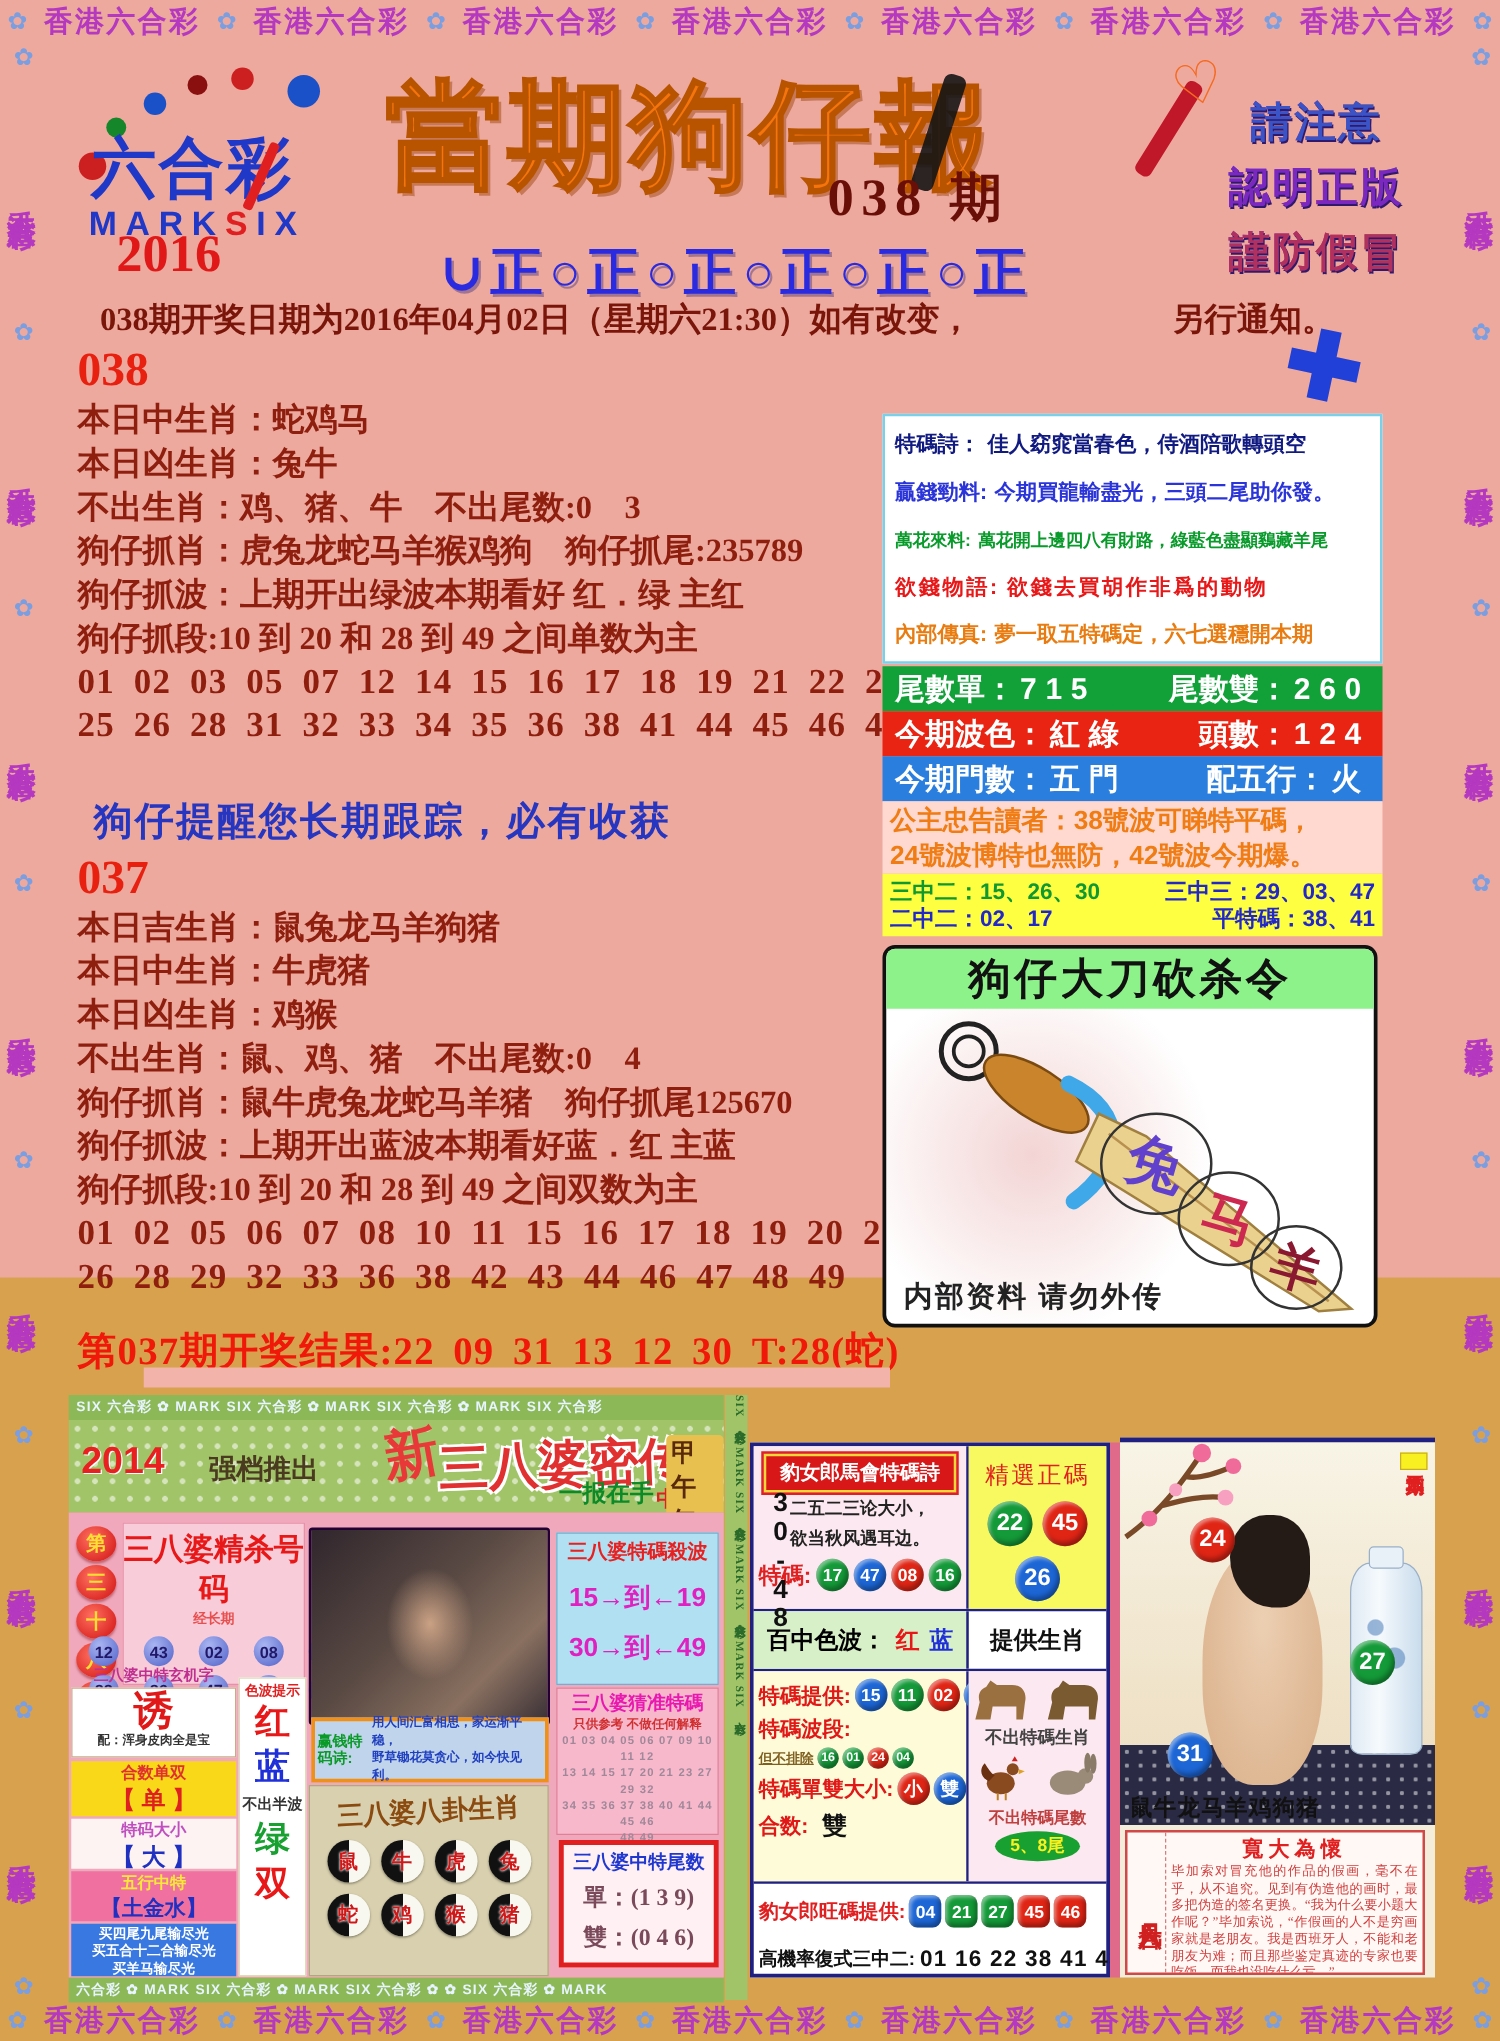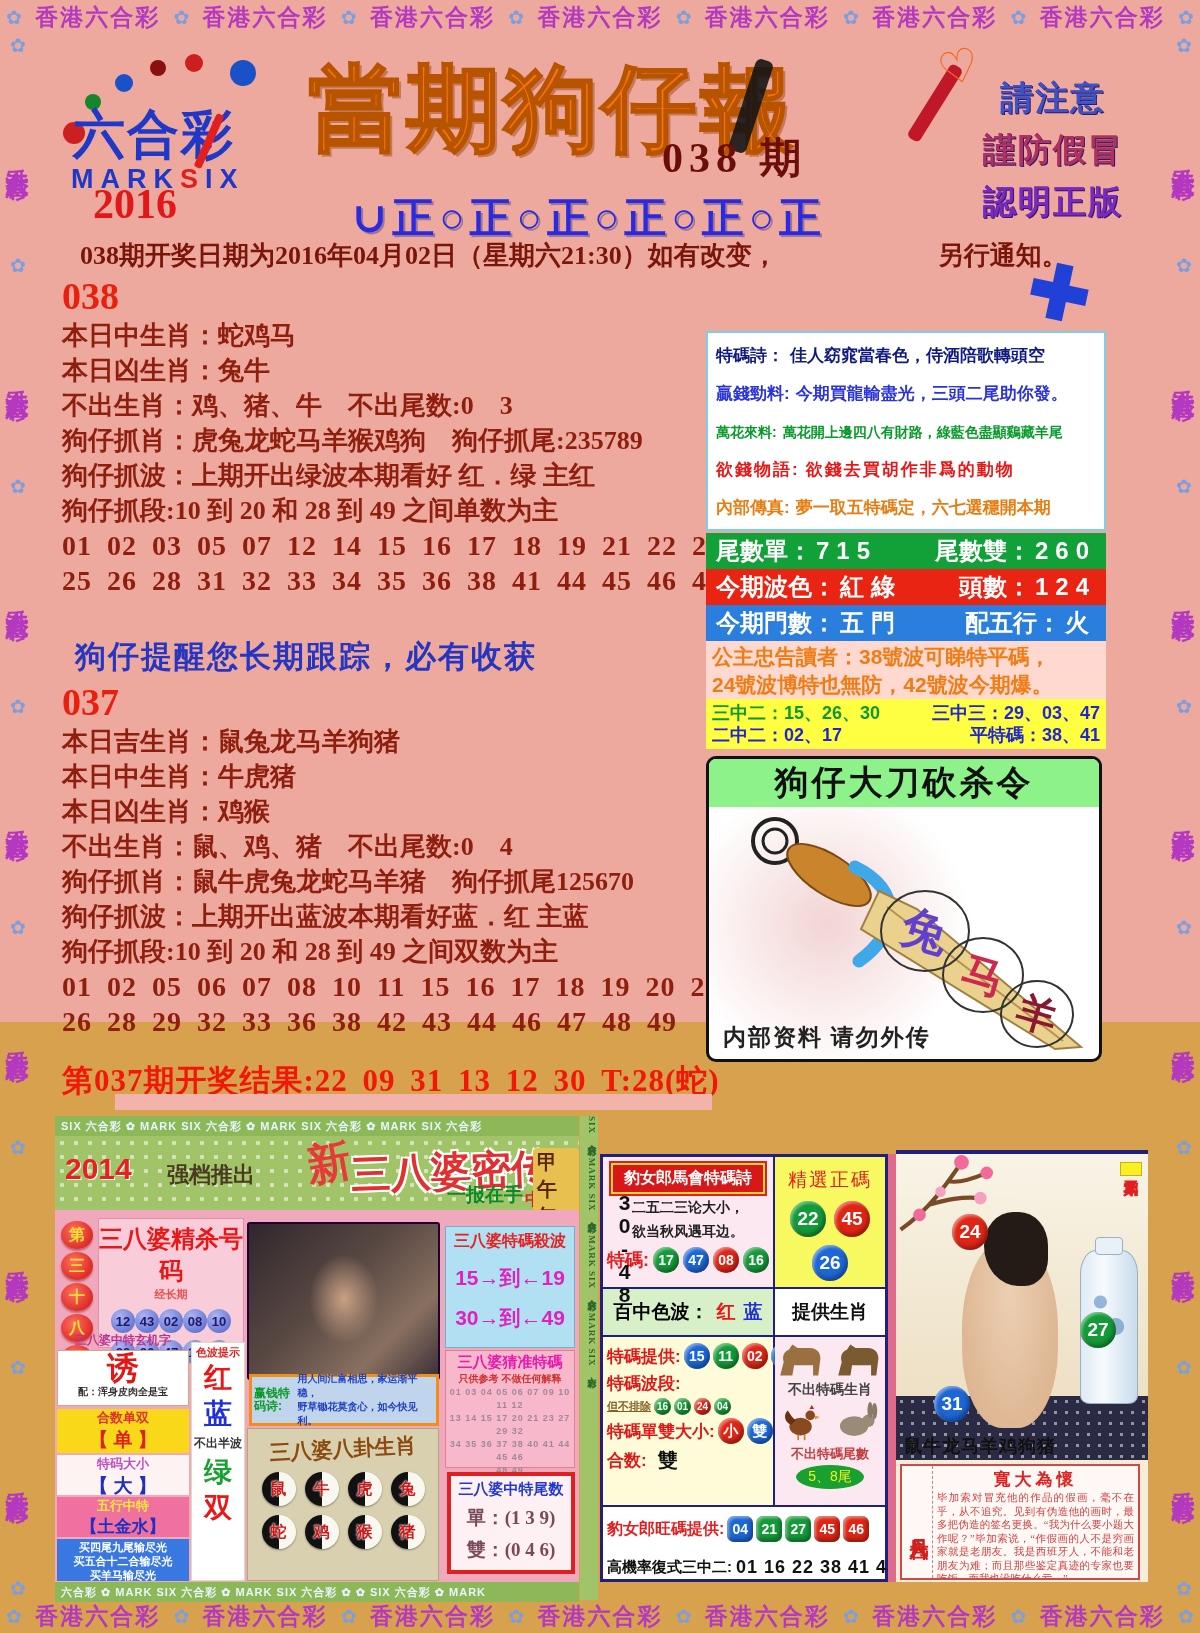--- a/index.html
+++ b/index.html
@@ -92,21 +92,21 @@
   .pa-title{position:absolute;left:296px;top:8px;font-size:40px;font-weight:bold;color:#e03030;text-shadow:2px 2px 0 #fff,-2px -2px 0 #fff,2px -2px 0 #fff,-2px 2px 0 #fff;transform:rotate(-2deg);white-space:nowrap;}
   .pa-slogan1{position:absolute;left:392px;top:46px;font-size:19px;font-weight:bold;color:#0c8a28;}
   .pa-slogan2{position:absolute;left:470px;top:52px;font-size:17px;font-weight:bold;color:#e02020;}
   .pa-era{position:absolute;left:478px;top:12px;font-size:20px;font-weight:bold;color:#5a2a08;background:#e8c050;padding:1px 4px;border-radius:4px;}
   .pa-body{position:relative;height:372px;background:#f0a8bc;overflow:hidden;}
   .lan{width:32px;height:28px;background:radial-gradient(circle at 40% 35%,#ff7060,#d01010);border-radius:50%;display:flex;align-items:center;justify-content:center;color:#ffe030;font-size:16px;font-weight:bold;margin:3px auto;box-shadow:0 2px 2px rgba(120,0,0,.4);}
   .lancol{position:absolute;left:2px;top:8px;width:40px;}
   .jingsha{position:absolute;left:43px;top:8px;width:146px;height:130px;background:#f8ccd8;border:1px solid #e890a8;text-align:center;box-sizing:border-box;}
   .jingsha .jt{font-size:24px;font-weight:bold;color:#e81818;margin-top:4px;}
   .jingsha .js{font-size:11px;font-weight:bold;color:#e85050;}
-  .jrow{display:flex;justify-content:center;gap:0;margin-top:7px;}
+  .jrow{display:flex;justify-content:center;gap:20px;margin-top:7px;}
   .jball{width:24px;height:24px;border-radius:50%;background:radial-gradient(circle at 35% 30%,#aab6f2,#5060c8);color:#201868;font-size:13px;font-weight:bold;display:inline-flex;align-items:center;justify-content:center;flex:none;}
   .photoA{position:absolute;left:192px;top:12px;width:193px;height:158px;border:2px solid #203;box-sizing:border-box;background:linear-gradient(135deg,#30262c 0%,#5a4a44 45%,#897060 75%,#3a3036 100%);border-radius:3px;}
   .photoA::after{content:"";position:absolute;left:60px;top:30px;width:70px;height:90px;background:radial-gradient(ellipse,#caa184 0%,transparent 70%);}
   .shabo{position:absolute;left:390px;top:16px;width:130px;height:122px;background:#b0e0f2;border:1px solid #70b0d0;text-align:center;box-sizing:border-box;}
   .shabo .st{font-size:16px;font-weight:bold;color:#e82020;margin-top:4px;}
   .shabo .sl{font-size:21px;font-weight:bold;color:#e020c0;margin-top:12px;}
   .caizhun{position:absolute;left:390px;top:140px;width:130px;height:118px;background:#f8b8cc;border:1px solid #e08098;text-align:center;box-sizing:border-box;padding:2px;}
   .caizhun .ct{font-size:15px;font-weight:bold;color:#e818b0;}
   .caizhun .cs{font-size:10px;font-weight:bold;color:#d03030;}
   .caizhun .cr{font-size:9px;font-weight:bold;color:#a08898;line-height:13px;letter-spacing:1px;}
@@ -158,21 +158,21 @@
   .pbc3{width:172px;background:#fdfbd8;border-right:2px solid #202080;box-sizing:border-box;padding:3px 4px;}
   .pbline{display:flex;align-items:center;gap:3px;margin-top:3px;flex-wrap:nowrap;}
   .pbline .rl{font-size:17px;font-weight:bold;color:#e01818;white-space:nowrap;}
   .pbline .bv{font-size:21px;font-weight:bold;color:#111;}
   .pbline .sub{font-size:11px;font-weight:bold;color:#806020;text-decoration:underline;}
   .pbline .hv{font-size:20px;font-weight:bold;color:#111;margin-left:8px;}
   .ballchar{width:26px;height:26px;font-size:15px;}
   .pbc4{flex:1;background:#fce8f0;text-align:center;padding-top:2px;}
   .pbc4 .bxt{font-size:14px;font-weight:bold;color:#444;margin-top:2px;}
   .pbc4 .bxw{font-size:13px;font-weight:bold;color:#c04040;margin-top:4px;}
-  .oval{display:inline-block;background:#18a030;color:#f8f020;font-size:14px;font-weight:normal;border-radius:50%;padding:3px 12px;margin-top:2px;}
+  .oval{display:inline-block;background:#18a030;color:#f8f020;font-size:14px;font-weight:bold;border-radius:50%;padding:3px 12px;margin-top:2px;}
   .animrow{display:flex;justify-content:center;gap:6px;margin-top:2px;}
   .pbrow4{display:flex;align-items:center;height:44px;border-top:2px solid #202080;padding:0 4px;gap:3px;}
   .pbrow4 .rl{font-size:16px;font-weight:bold;color:#e02020;white-space:nowrap;}
   .pbrow5{display:flex;align-items:center;height:33px;padding:0 4px;}
   .pbrow5 .rl{font-size:15px;font-weight:bold;color:#111;white-space:nowrap;}
   .pbrow5 .gv{font-size:18px;font-weight:bold;color:#111;margin-left:4px;letter-spacing:1px;white-space:nowrap;}
   .pcside{position:absolute;left:888px;top:1154px;width:8px;height:428px;background:#e06a8a;}
 
   
   .pc{position:absolute;left:896px;top:1150px;width:252px;height:432px;background:#f4edda;border-top:4px solid #202080;box-sizing:border-box;}
@@ -281,22 +281,22 @@
     <div class="logo-year">2016</div>
   </div>
   <div class="title">當期狗仔報</div>
   <div class="deco-black"></div>
   <div class="deco-red"></div>
   <div class="heart">♡</div>
   <div class="deco-cross">✚</div>
   <div class="issue">038 期</div>
   <div class="notice">
     <div class="nline n1">請注意</div>
+    <div class="nline n2">認明正版</div>
     <div class="nline n3">謹防假冒</div>
-    <div class="nline n2">認明正版</div>
   </div>
   <div class="seal">∪正○正○正○正○正○正</div>
   <div class="daterow">
     <span>038期开奖日期为2016年04月02日（星期六21:30）如有改变，</span>
     <span class="datetail">另行通知。</span>
   </div>
 
   <div class="sec s038">
     <div class="no">038</div>
     <p>本日中生肖：蛇鸡马</p>

